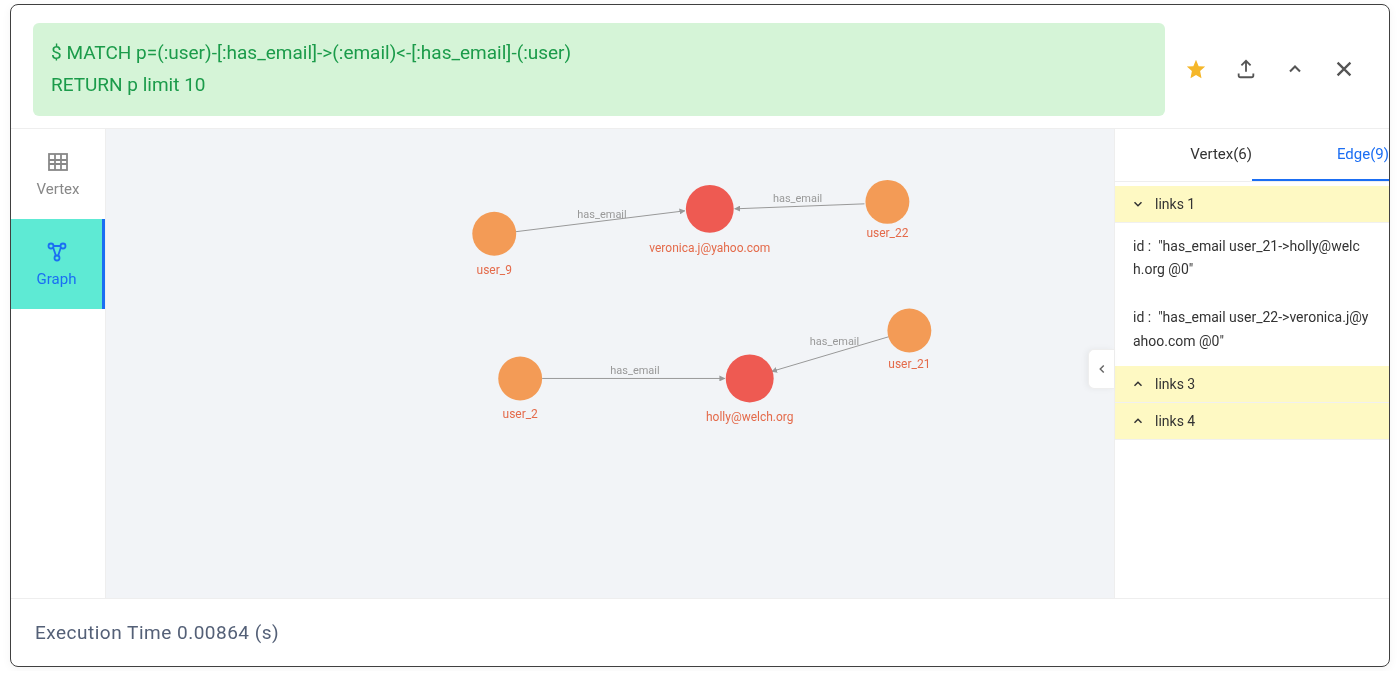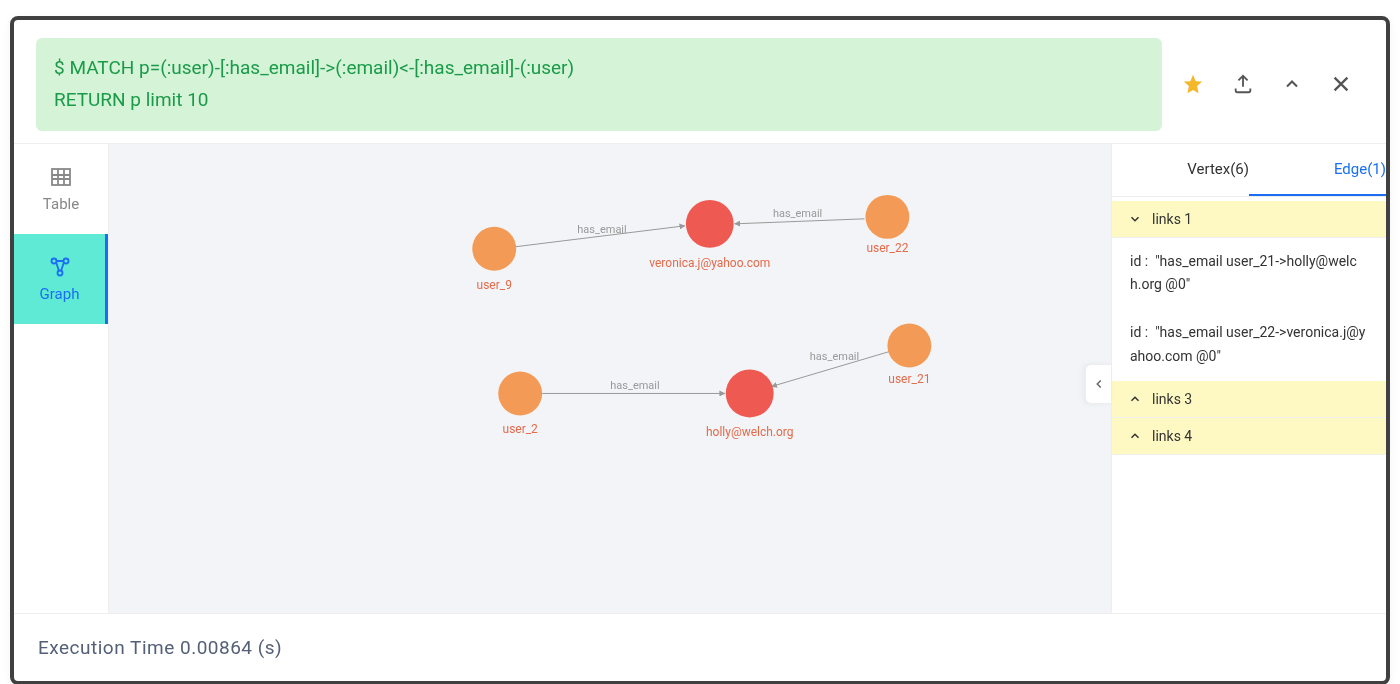--- a/index.html
+++ b/index.html
@@ -4,22 +4,22 @@
 <style>
   * { box-sizing: border-box; }
   body {
     margin: 0;
     font-family: -apple-system, BlinkMacSystemFont, "Segoe UI", Roboto, "Helvetica Neue", Arial, sans-serif;
     background: #fff;
     color: #333;
   }
   .panel {
     width: 1380px;
-    margin: 16px auto;
-    border: 4px solid #404040;
+    margin: 4px auto;
+    border: 1px solid #404040;
     border-radius: 8px;
     box-shadow: 0 2px 10px rgba(0,0,0,0.05);
     overflow: hidden;
   }
   .header {
     display: flex;
     align-items: center;
     padding: 18px 22px 12px 22px;
     gap: 20px;
   }
@@ -199,21 +199,21 @@
   </div>
 
   <div class="body">
 
     <div class="view-tabs">
       <div class="view-tab">
         <svg width="24" height="24" viewBox="0 0 24 24" fill="none" stroke="currentColor" stroke-width="1.8">
             <rect x="3" y="4" width="18" height="16"></rect>
             <path d="M3 10h18M3 14h18M9 4v16M15 4v16"></path>
           </svg>
-        <span>Table</span>
+        <span>Vertex</span>
       </div>
       <div class="view-tab active">
         <svg width="24" height="24" viewBox="0 0 24 24" fill="none" stroke="currentColor" stroke-width="1.8">
             <circle cx="6" cy="6" r="2.5"></circle>
             <circle cx="18" cy="6" r="2.5"></circle>
             <circle cx="12" cy="18" r="2.5"></circle>
             <path d="M8 7l3 9M16 7l-3 9M8.5 6h7"></path>
           </svg>
         <span>Graph</span>
       </div>
@@ -261,21 +261,21 @@
 
     <div class="collapse-handle">
       <svg width="14" height="14" viewBox="0 0 24 24" fill="none" stroke="currentColor" stroke-width="2.5">
           <path d="M15 6l-6 6 6 6"></path>
         </svg>
     </div>
 
     <div class="sidebar">
       <div class="side-tabs">
         <div class="side-tab">Vertex(6)</div>
-        <div class="side-tab active">Edge(1)</div>
+        <div class="side-tab active">Edge(9)</div>
       </div>
       <div class="links-list">
 
         <div class="link-header">
           <svg width="14" height="14" viewBox="0 0 24 24" fill="none" stroke="currentColor" stroke-width="2.5">
               <path d="M6 9l6 6 6-6"></path>
             </svg>
           <span>links 1</span>
         </div>
         <div class="link-detail">

